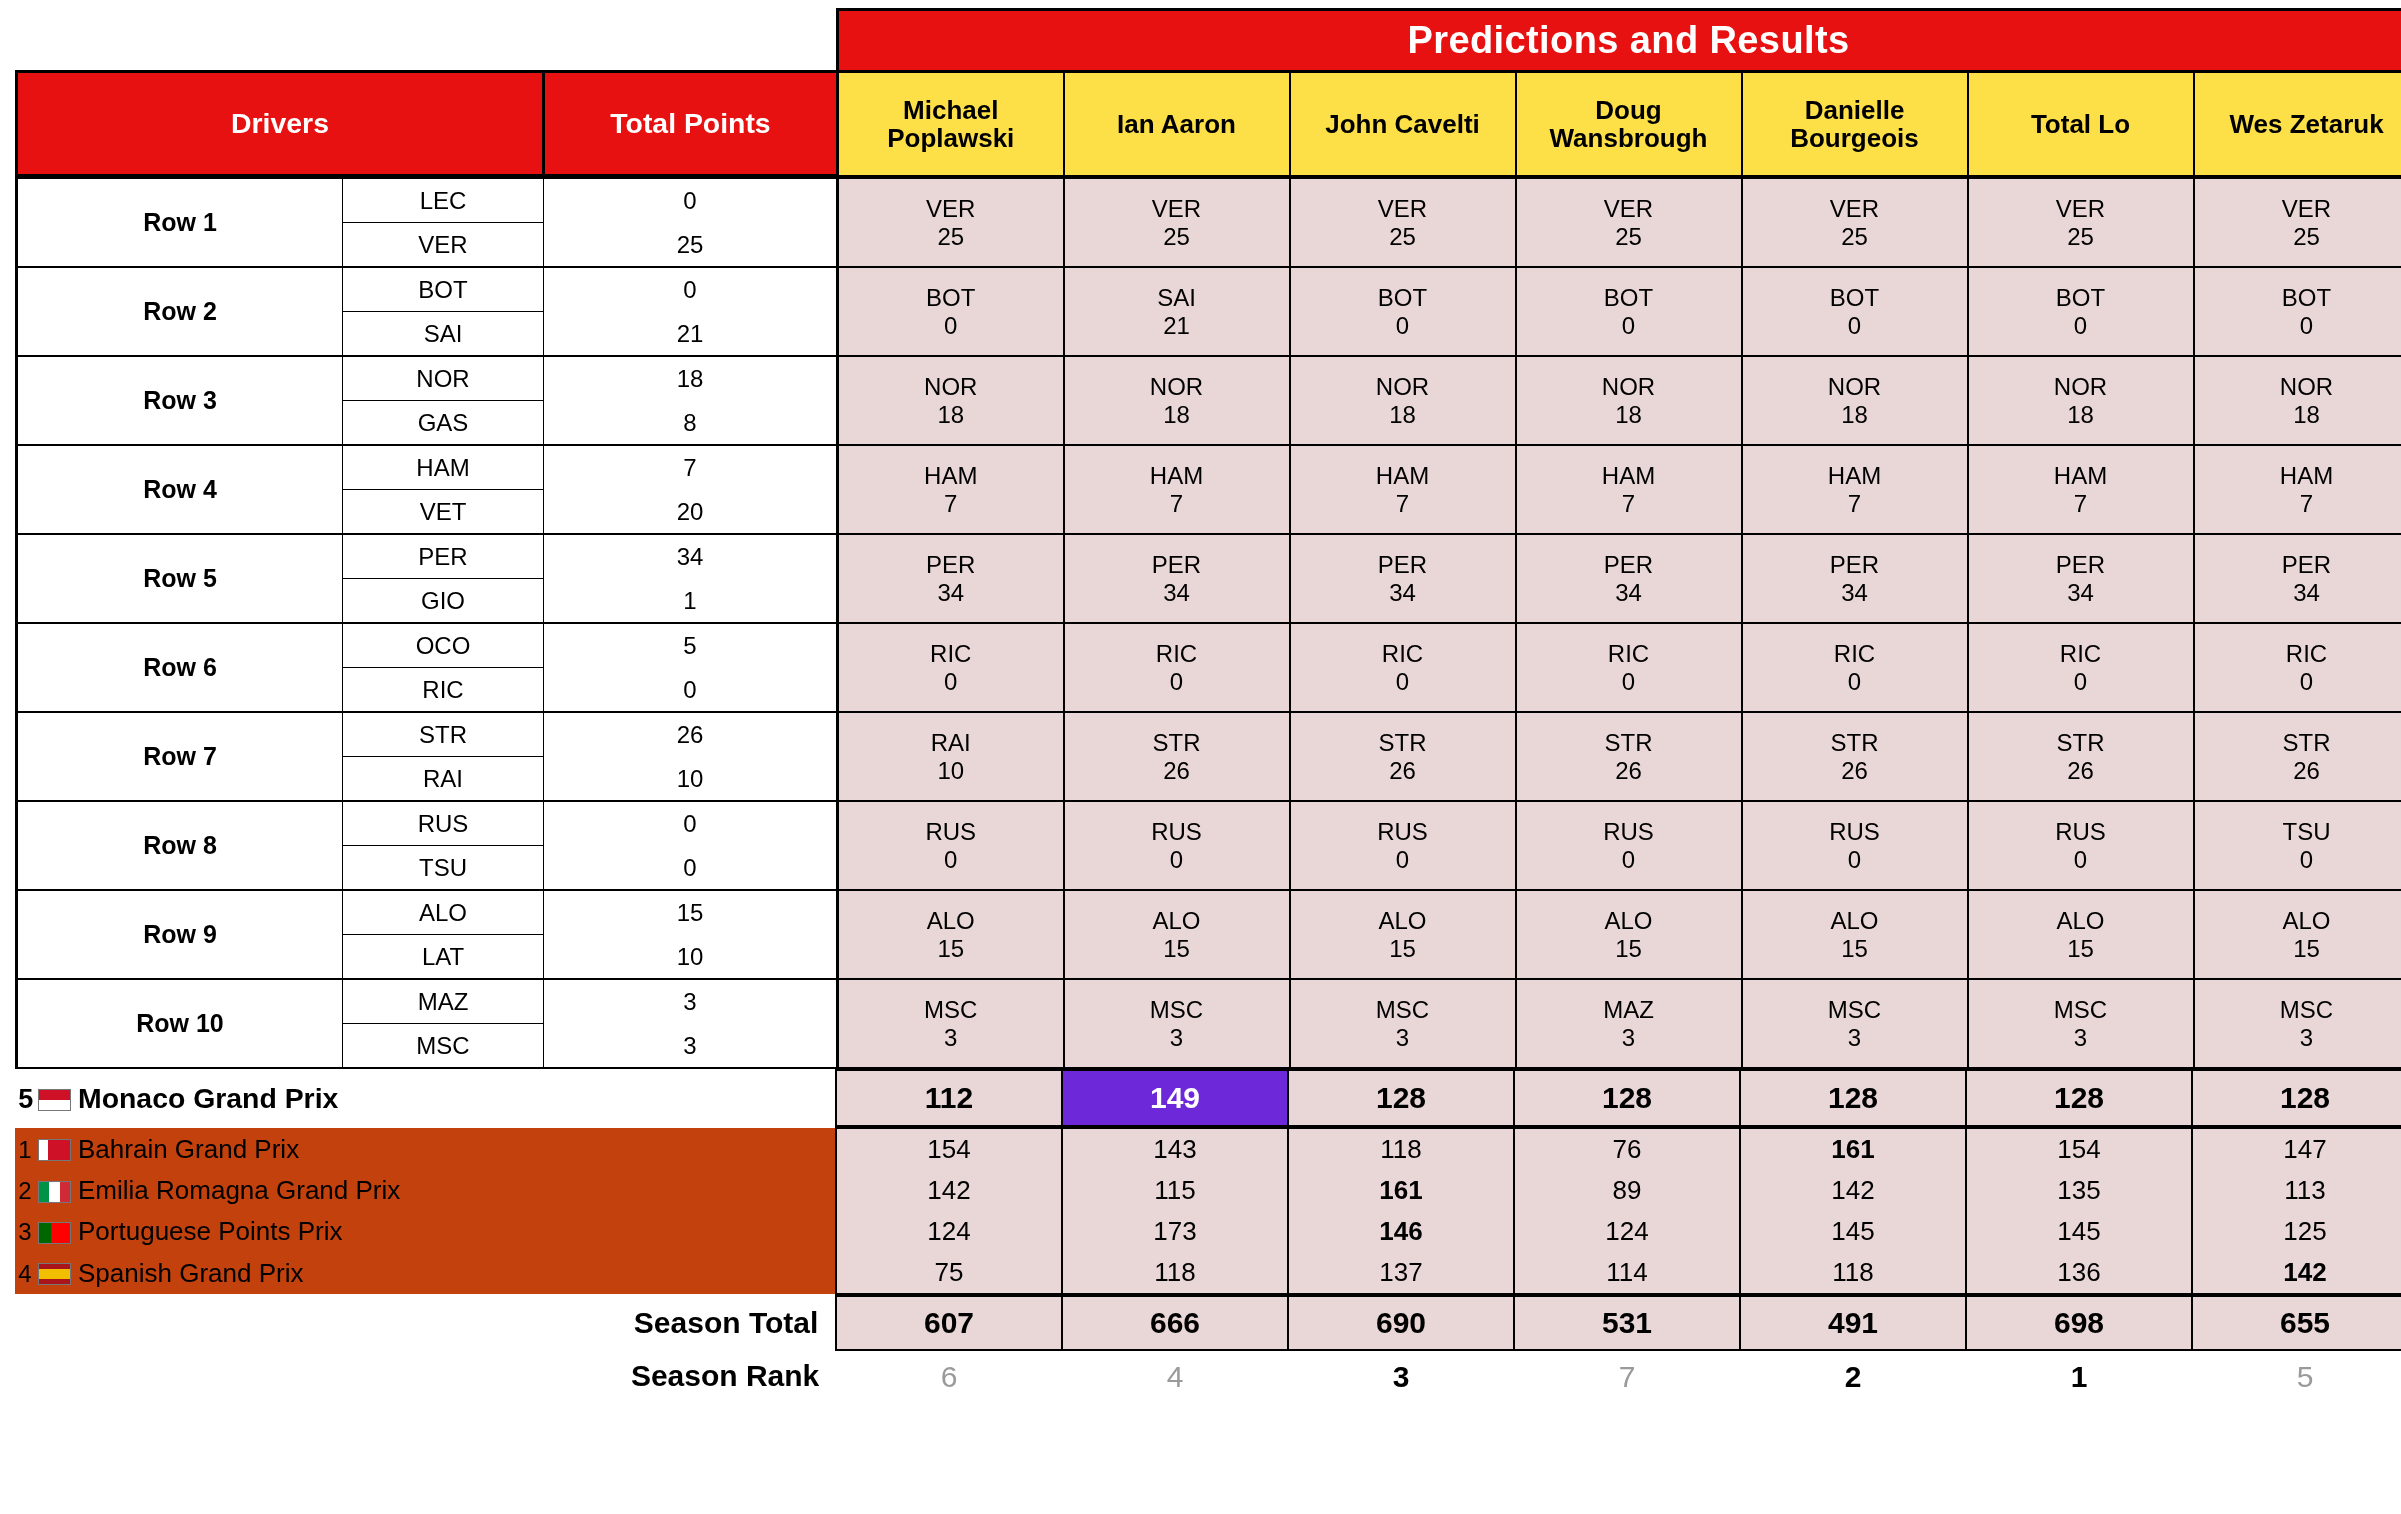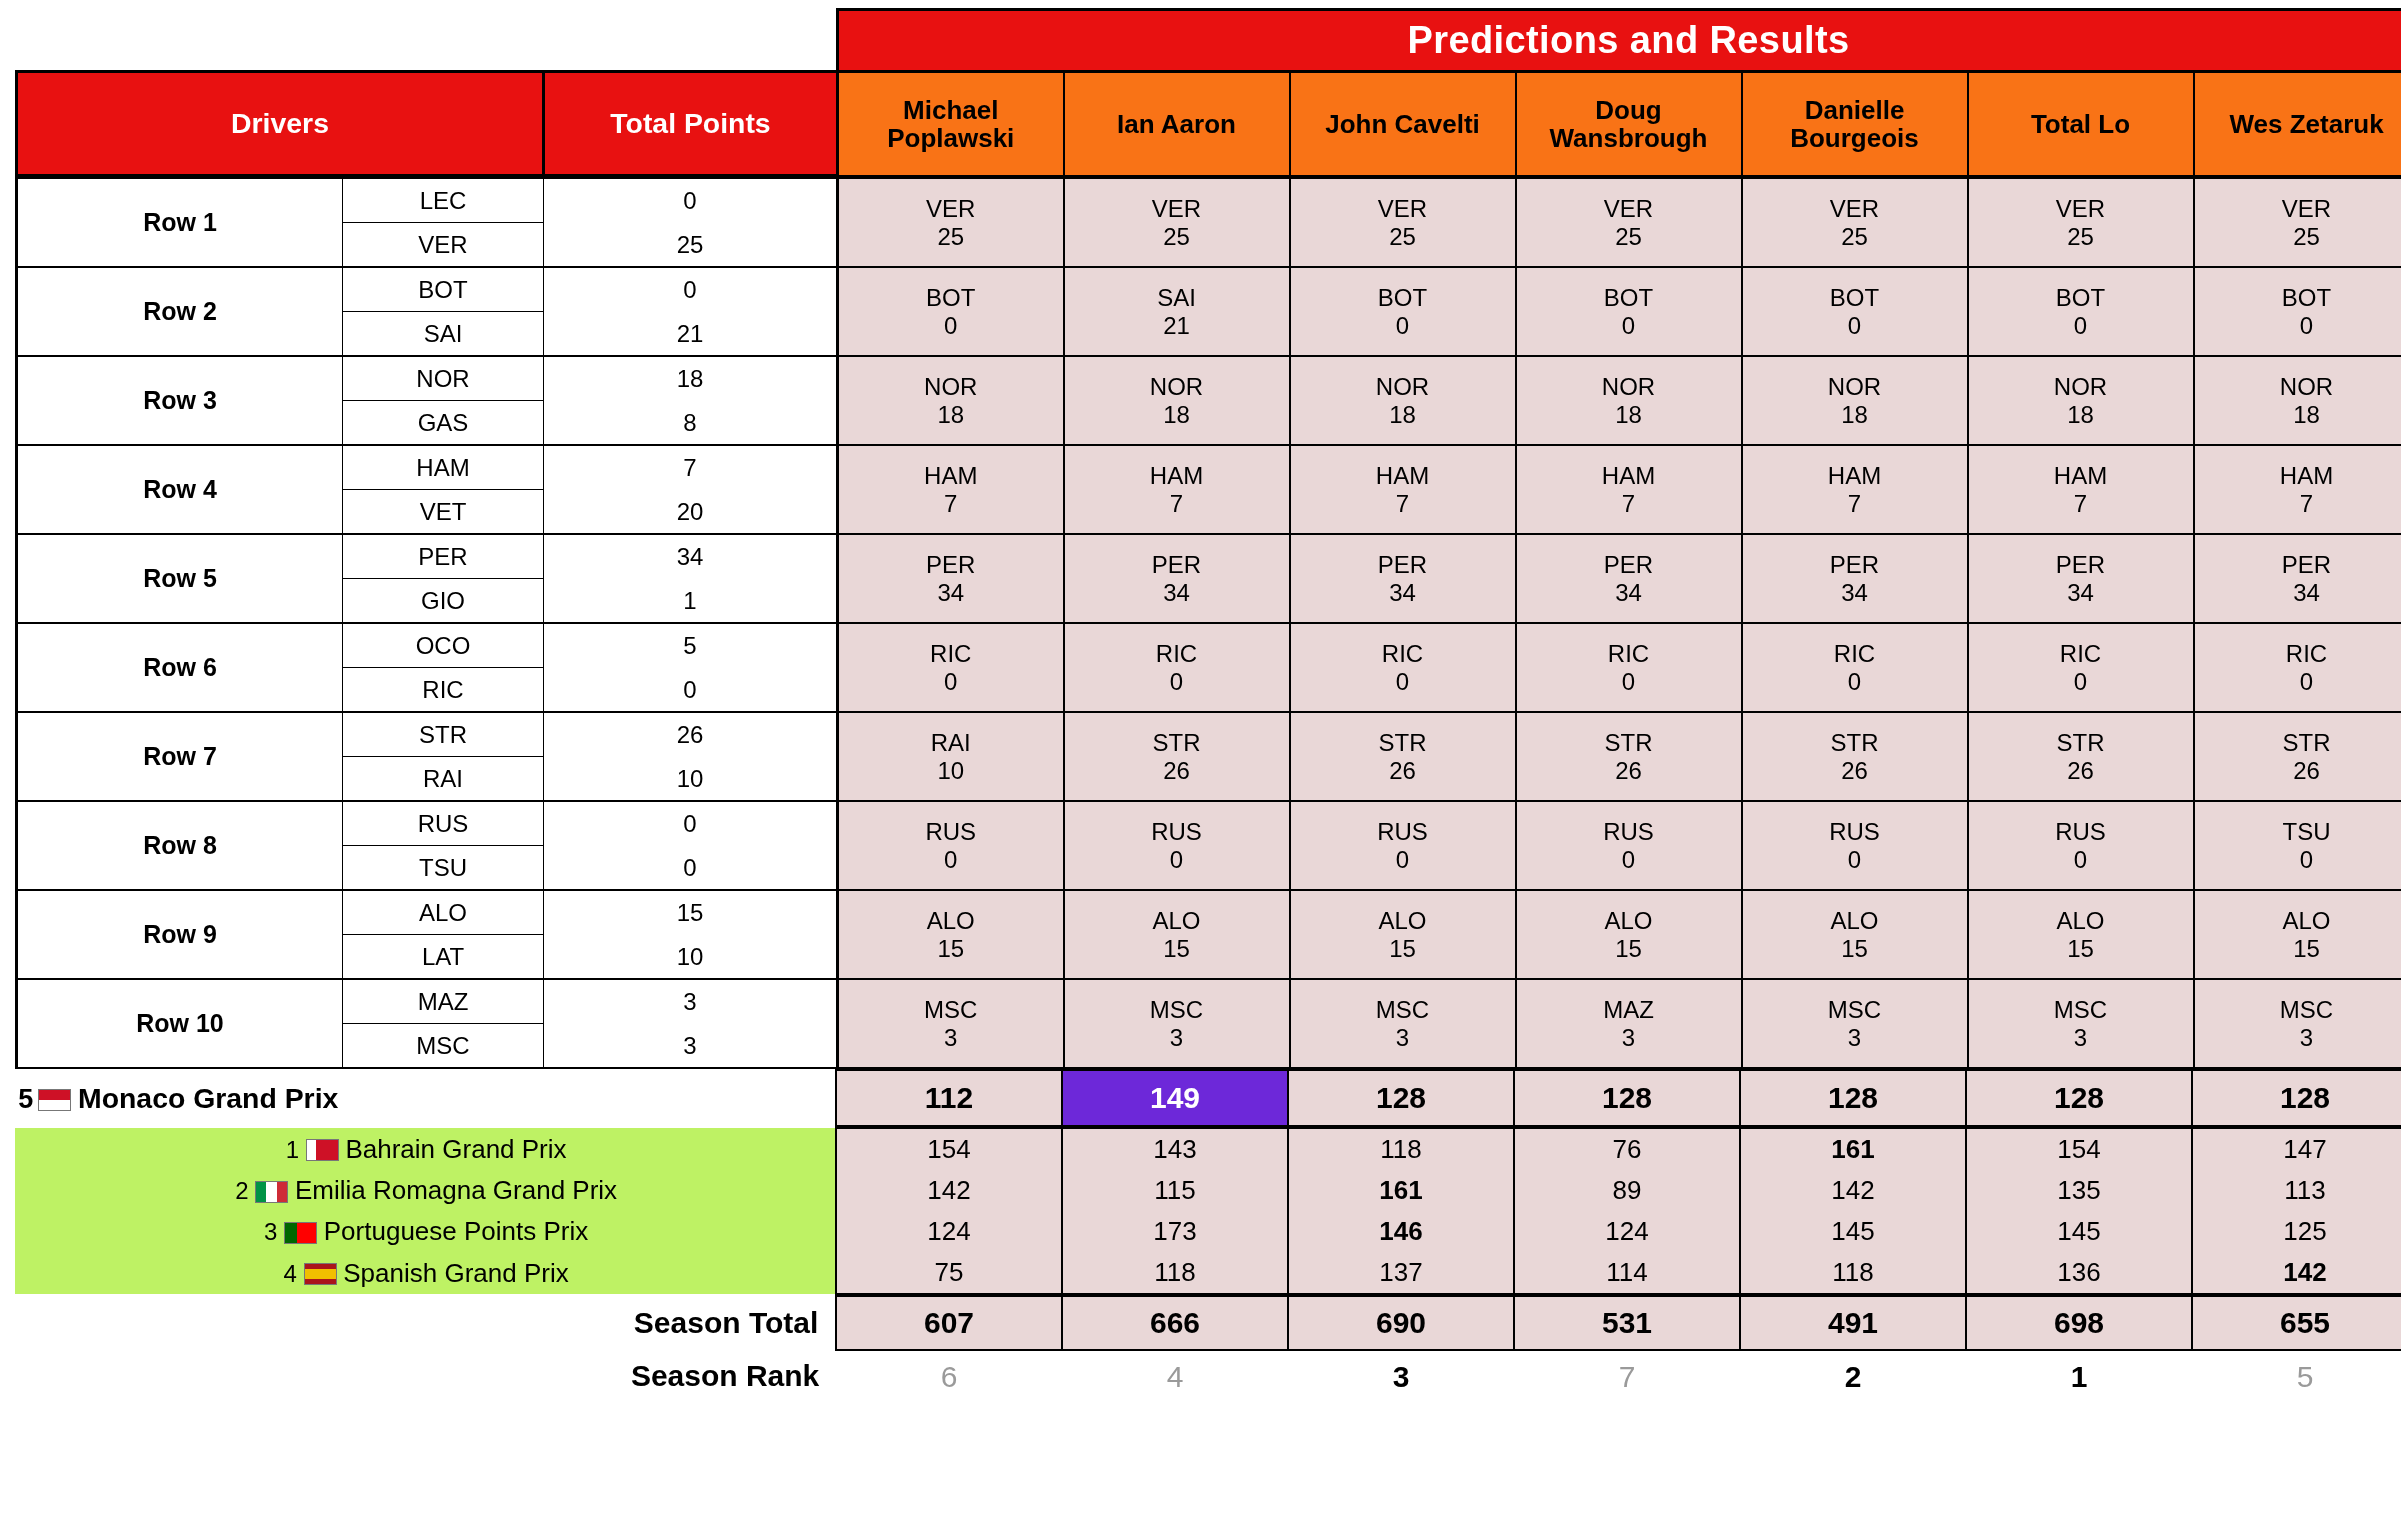--- a/index.html
+++ b/index.html
@@ -43,21 +43,21 @@
   .hdr-red {
     background: #e81111;
     color: #ffffff;
     font-weight: bold;
     font-size: 28.4px;
     text-align: center;
     border: 3.3px solid #000;
     vertical-align: middle;
   }
   .hdr-player {
-    background: #f97316;
+    background: #fde047;
     color: #000;
     font-weight: bold;
     font-size: 26px;
     text-align: center;
     border: 2.5px solid #000;
     vertical-align: middle;
     line-height: 1.1;
     padding: 5px 3.3px;
   }
   
@@ -124,22 +124,22 @@
     font-weight: bold;
     height: 52px;
   }
   .total-cell.highlight {
     background: #6d28d9;
     color: #ffffff;
   }
   
   .past-label {
     font-size: 26px;
-    text-align: center;
-    background: #bef264;
+    text-align: left;
+    background: #c2410c;
     white-space: nowrap;
     padding-left: 3.3px;
   }
   .past-num { font-size: 24px; padding-right: 6.7px; }
   .past-val {
     background: #e9d7d7;
     text-align: center;
     font-size: 26px;
     border-left: 2.5px solid #000;
     border-right: 2.5px solid #000;

